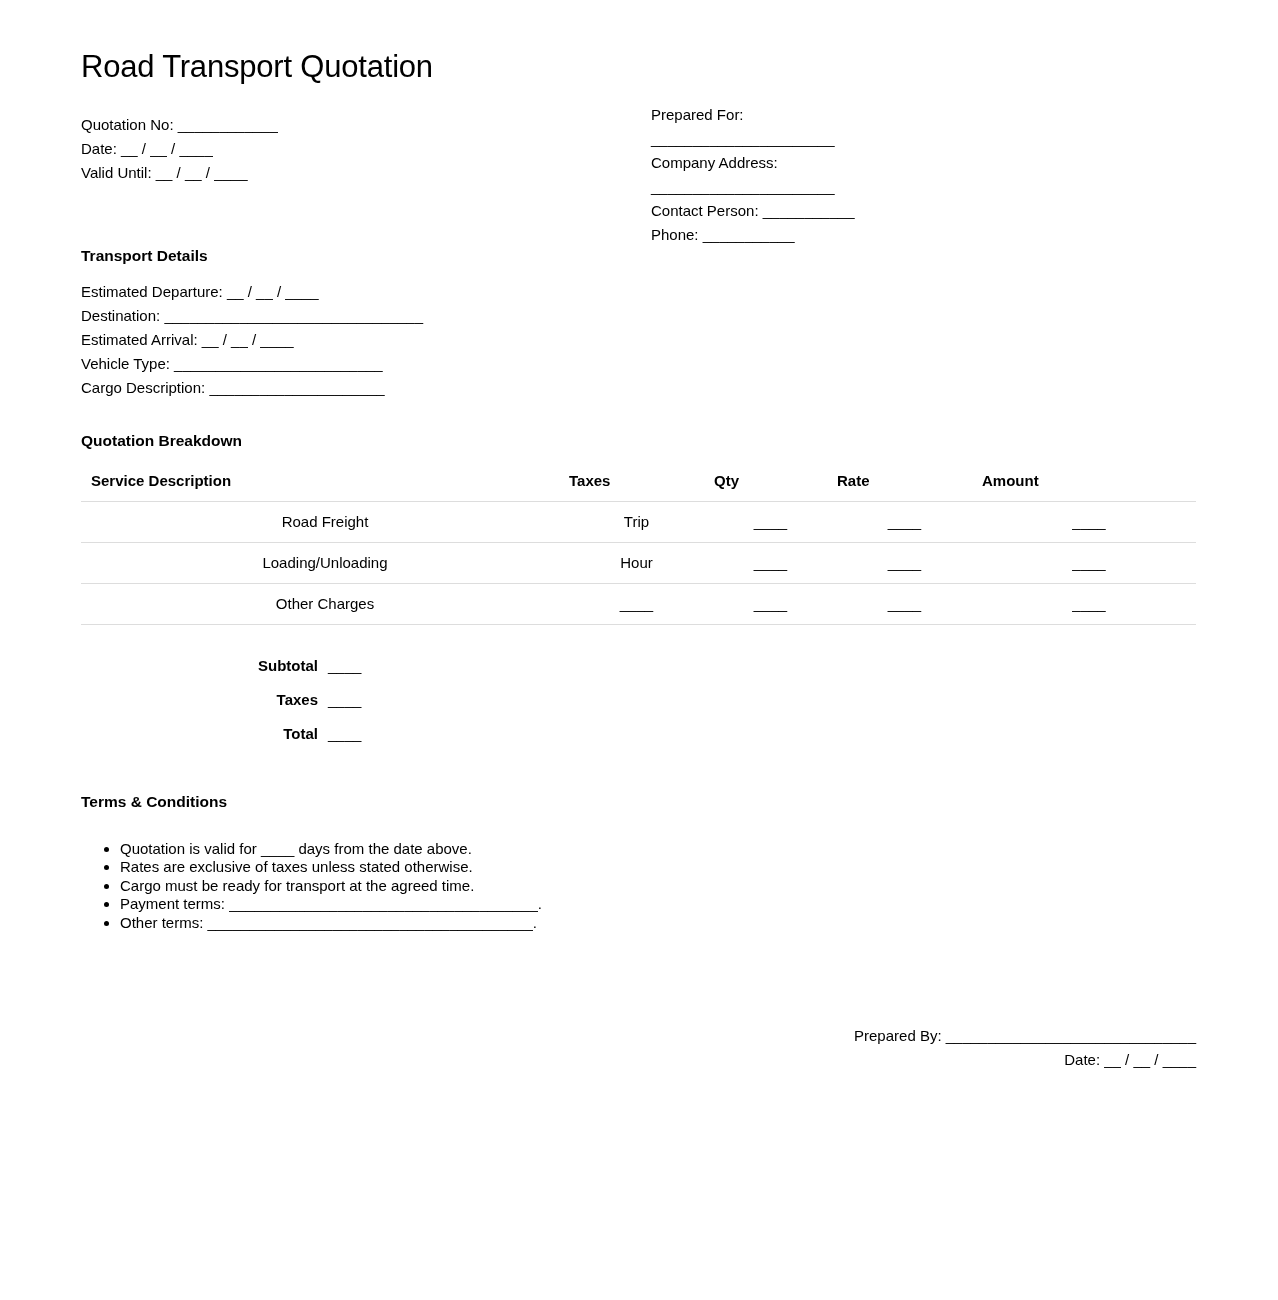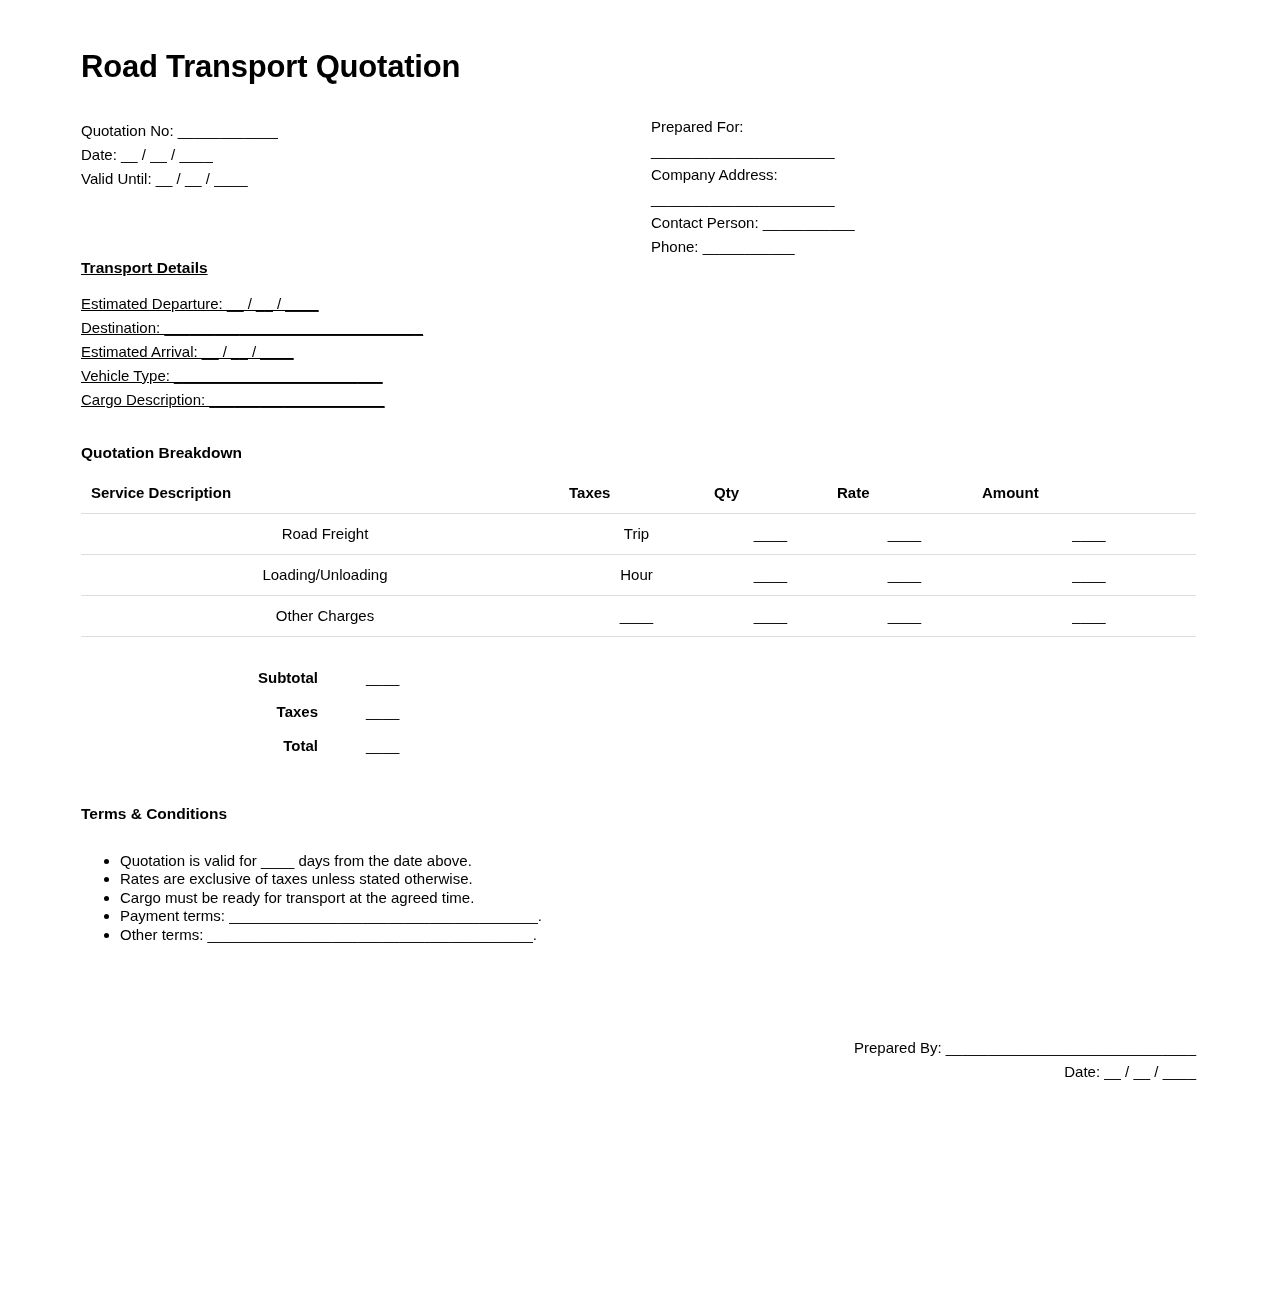--- a/index.html
+++ b/index.html
@@ -22,35 +22,35 @@
     padding: 0;
     box-sizing: border-box;
   }
   .inner {
     padding: 48px 82px 0 81px;
   }
 
   
   .doc-title {
     font-size: 31px;
-    font-weight: bold;
+    font-weight: normal;
     letter-spacing: -0.2px;
-    margin: 0 0 30px 0;
+    margin: 0 0 18px 0;
     line-height: 1.2;
   }
 
   
   .meta-row {
     position: relative;
     min-height: 150px;
   }
   .meta-col-left {
     position: absolute;
     left: 0;
-    top: 4px;
+    top: 10px;
     width: 520px;
   }
   .meta-col-right {
     position: absolute;
     left: 570px;
     top: 0;
     width: 560px;
   }
   .line {
     font-size: 15px;
@@ -104,21 +104,20 @@
 
   
   .totals {
     margin-top: 24px;
     width: 360px;
   }
   .totals-row {
     display: flex;
     align-items: flex-start;
     line-height: 34px;
-    gap: 38px;
   }
   .totals-label {
     width: 237px;
     text-align: right;
     font-size: 15px;
     font-weight: bold;
   }
   .totals-blank {
     padding-left: 10px;
     font-size: 15px;
@@ -161,21 +160,21 @@
       <div class="meta-col-right">
         <div class="line">Prepared For:</div>
         <div class="line">______________________</div>
         <div class="line">Company Address:</div>
         <div class="line">______________________</div>
         <div class="line">Contact Person: ___________</div>
         <div class="line">Phone: ___________</div>
       </div>
     </div>
 
-    <div class="section" style="margin-top:-6px;text-decoration:underline;">
+    <div class="section" style="margin-top:-6px;">
       <div class="section-heading">Transport Details</div>
       <div class="line">Estimated Departure: __ / __ / ____</div>
       <div class="line">Destination: _______________________________</div>
       <div class="line">Estimated Arrival: __ / __ / ____</div>
       <div class="line">Vehicle Type: _________________________</div>
       <div class="line">Cargo Description: _____________________</div>
     </div>
 
     <div class="section" style="margin-top:32px;">
       <div class="section-heading">Quotation Breakdown</div>

